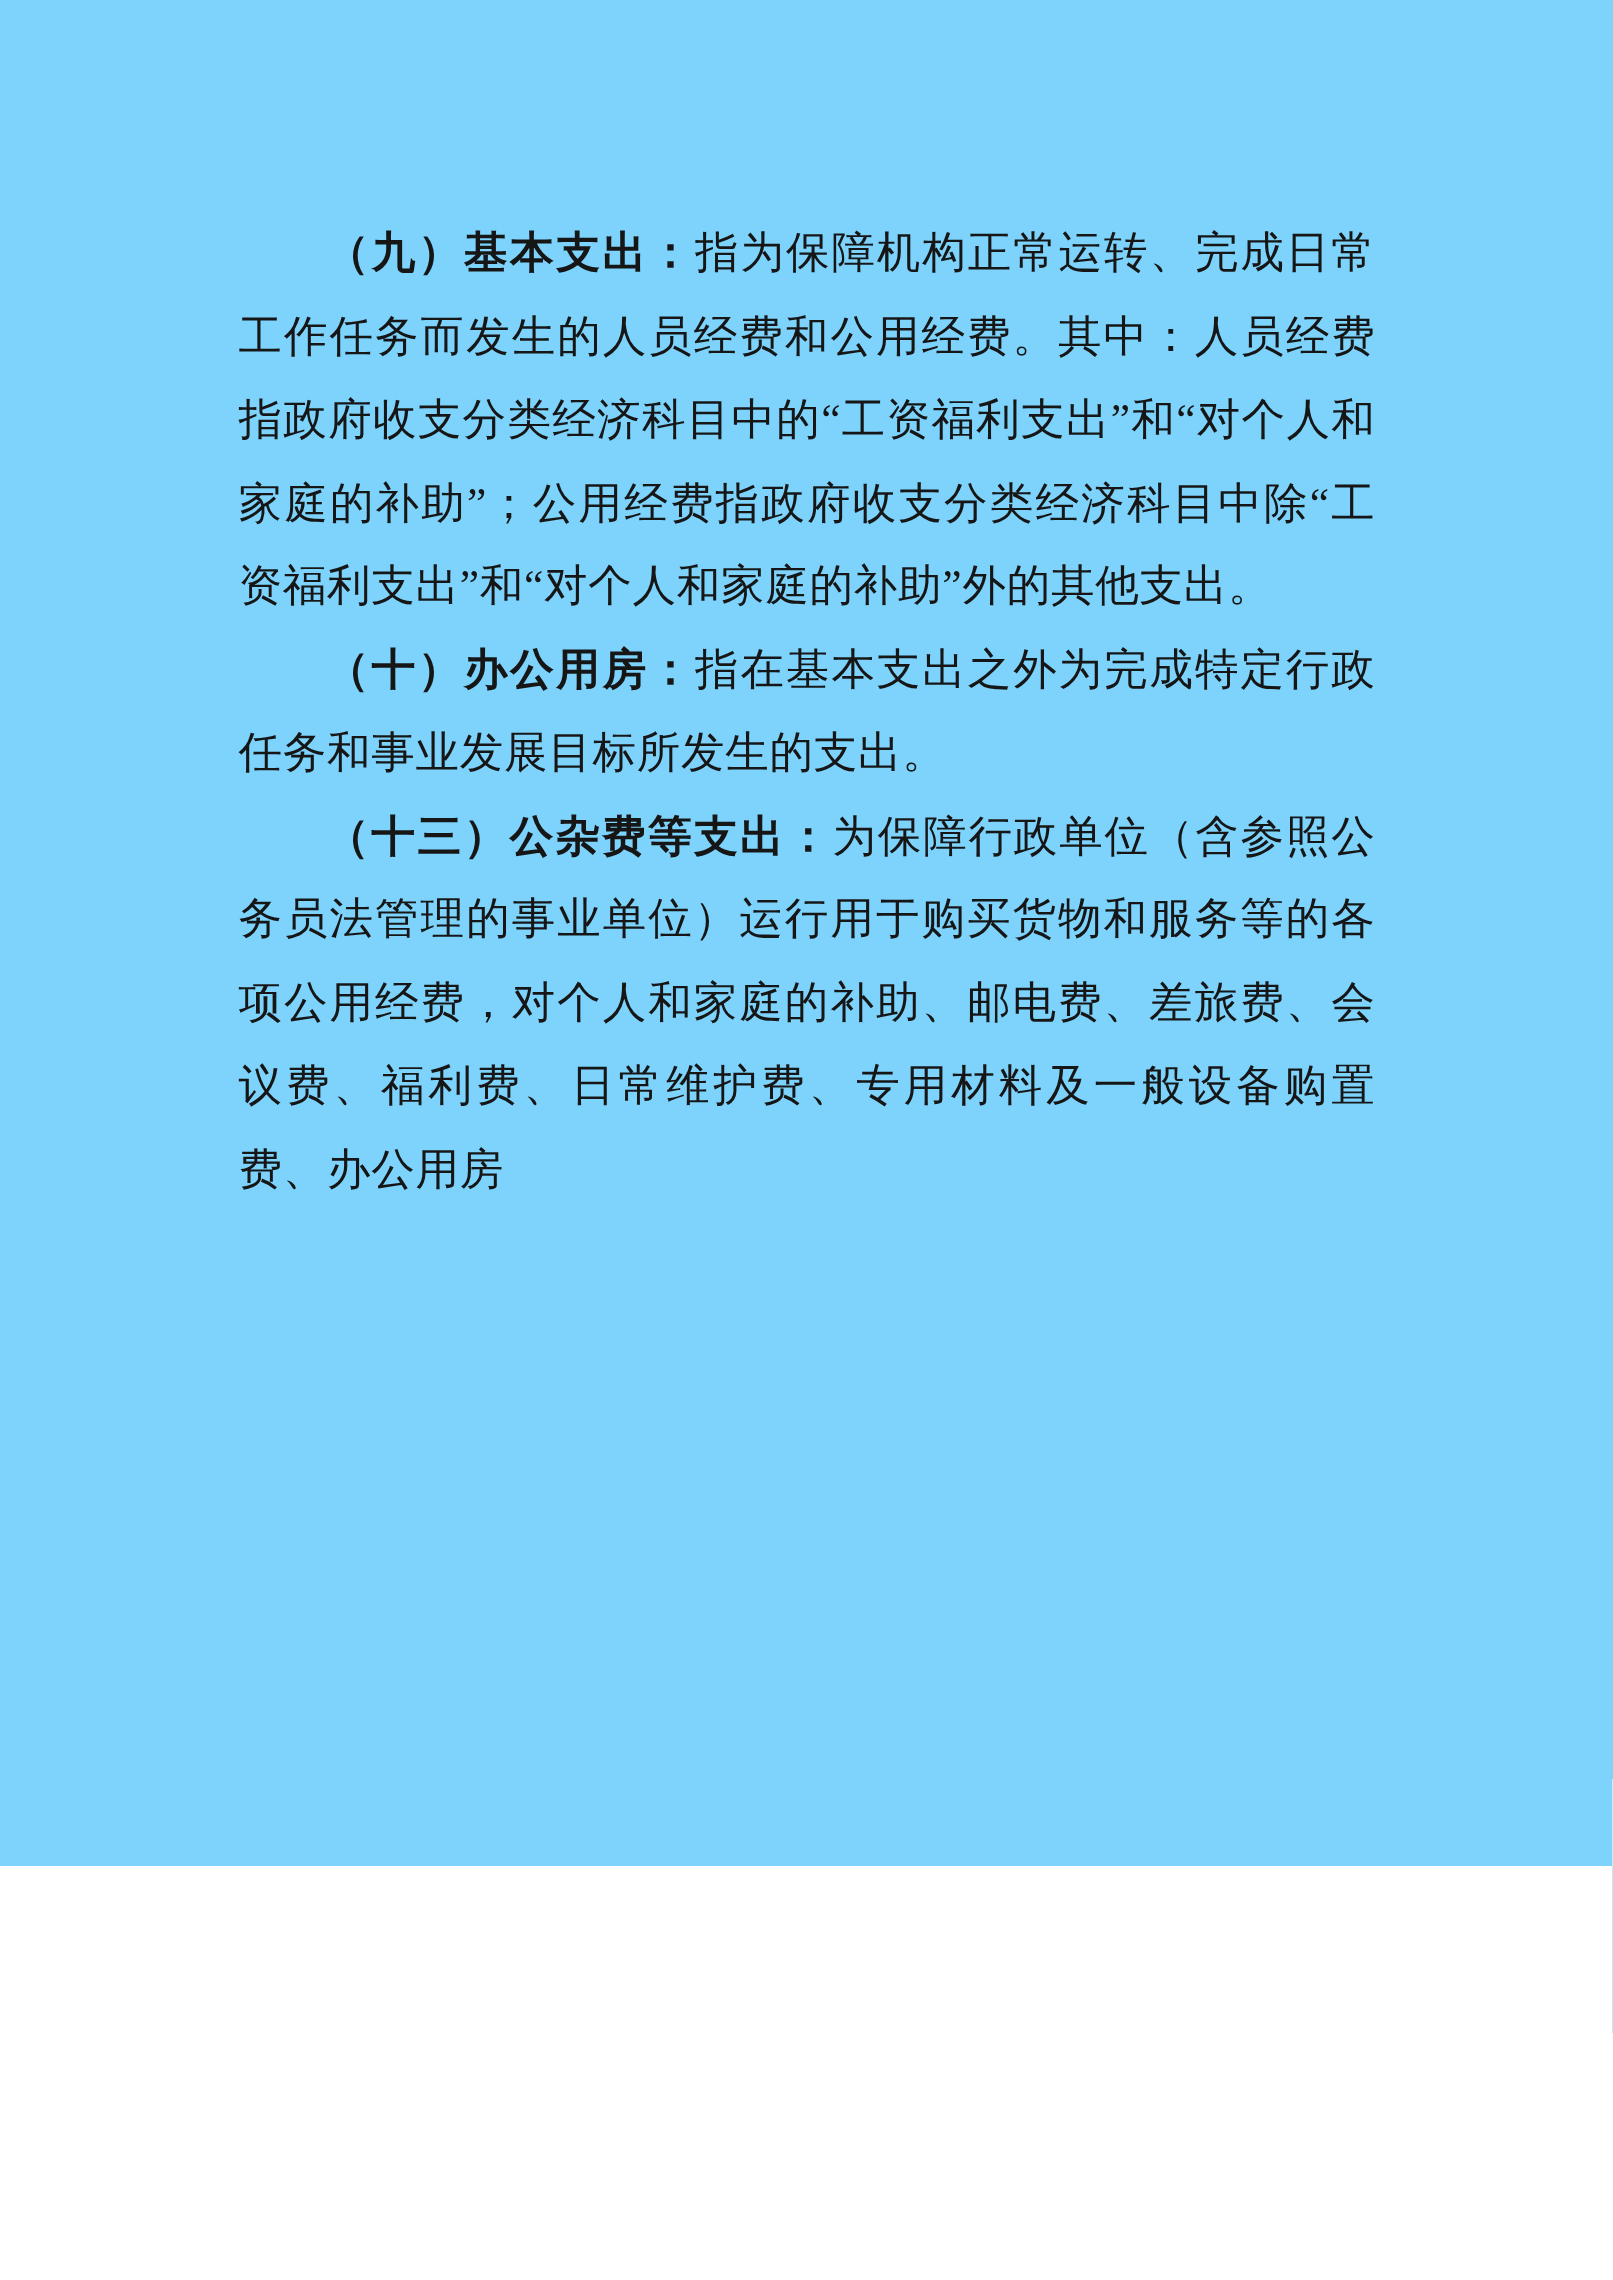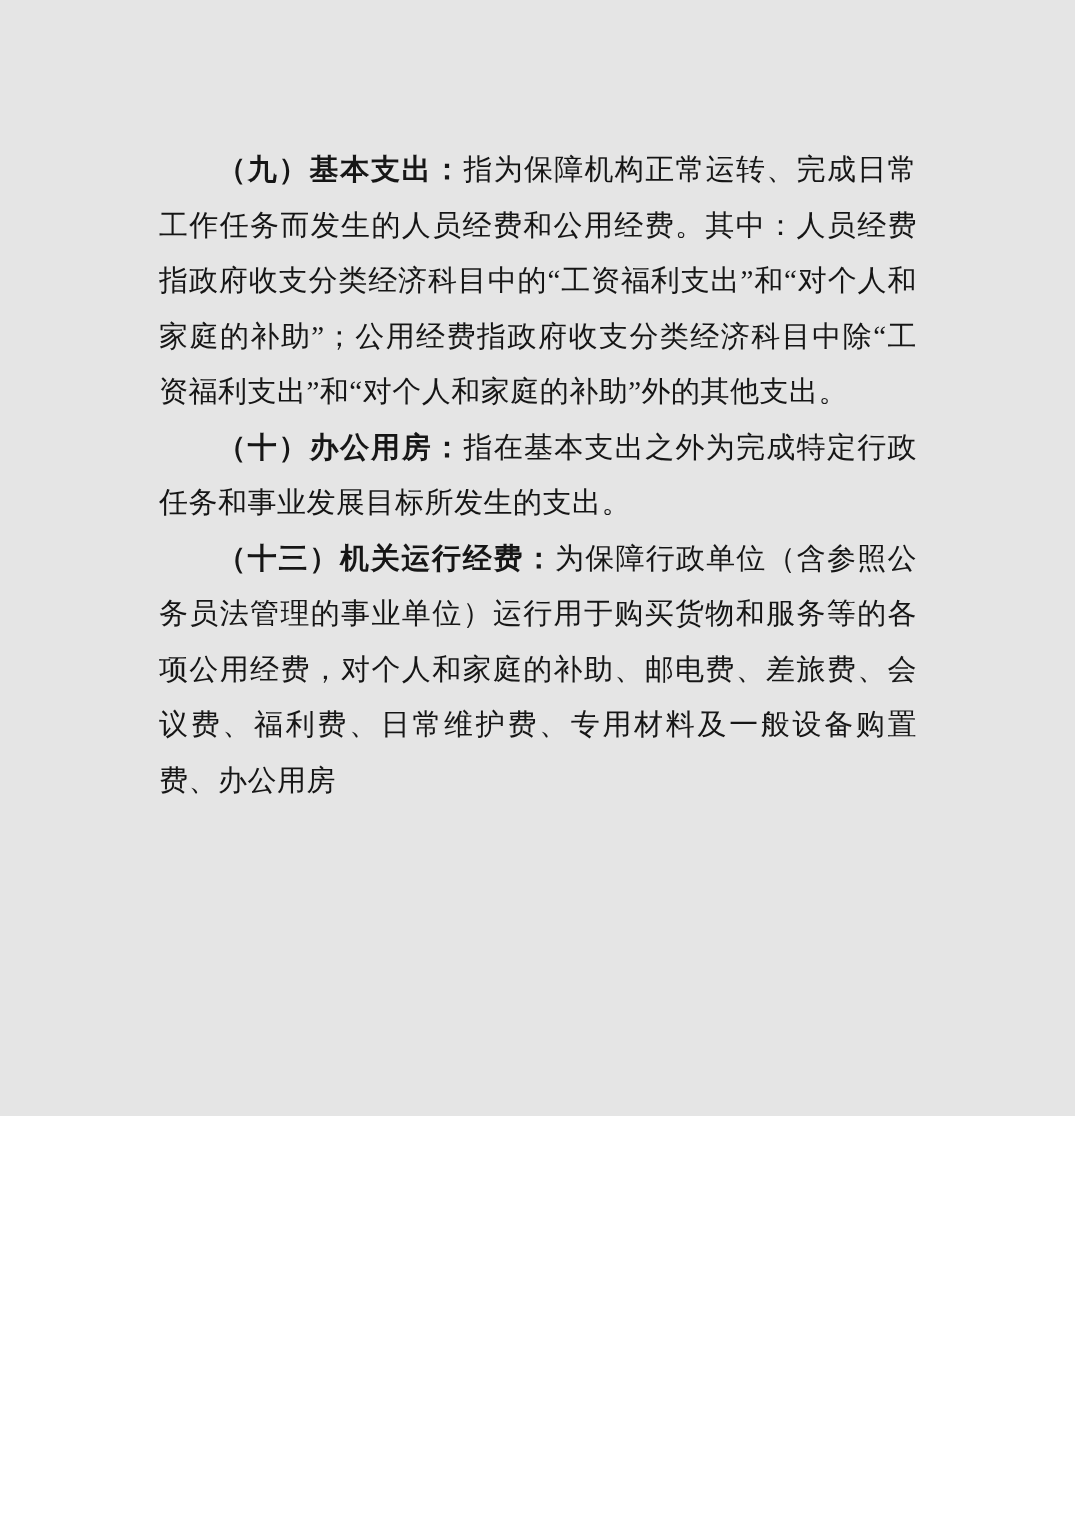--- a/index.html
+++ b/index.html
@@ -3,22 +3,22 @@
 <meta charset="utf-8">
 <style>
   html, body {
     margin: 0;
     padding: 0;
     background: #ffffff;
   }
   .page {
     position: relative;
     width: 1075px;
-    height: 1116px;
-    background: #e5e5e5;
+    height: 1244px;
+    background: #7dd3fc;
     overflow: hidden;
     font-family: "Liberation Serif", "DejaVu Serif", serif;
     color: #161616;
   }
   .content {
     position: absolute;
     left: 159px;
     top: 142px;
     width: 758px;
     font-size: 29px;
@@ -58,21 +58,21 @@
 <div class="page">
 
   <main class="content">
 
     <p class="para"><b class="lead">（九）基本支出：</b><span>指为保障机构正常运转、完成日常工作任务而发生的人员经费和公用经费。其中：人员经费指政府收支分类经济科目中的“工资福利支出”和“对个人和家庭的补助”；公用经费指政府收支分类经济科目中除“工资福利支出”和“对个人和家庭的补助”外的其他支出。</span></p>
 
     <p class="para"><b class="lead">（十）办公用房：</b><span>指在基本支出之外为完成特定行政任务和事业发展目标所发生的支出。</span></p>
 
 
 
-    <p class="para"><b class="lead">（十三）机关运行经费：</b><span>为保障行政单位（含参照公务员法管理的事业单位）运行用于购买货物和服务等的各项公用经费，对个人和家庭的补助、邮电费、差旅费、会议费、福利费、日常维护费、专用材料及一般设备购置费、办公用房</span></p>
+    <p class="para"><b class="lead">（十三）公杂费等支出：</b><span>为保障行政单位（含参照公务员法管理的事业单位）运行用于购买货物和服务等的各项公用经费，对个人和家庭的补助、邮电费、差旅费、会议费、福利费、日常维护费、专用材料及一般设备购置费、办公用房</span></p>
 
   </main>
 
   <footer class="footer">
     <span class="page-number">- 15 -</span>
   </footer>
 
 </div>
 
 </body></html>

